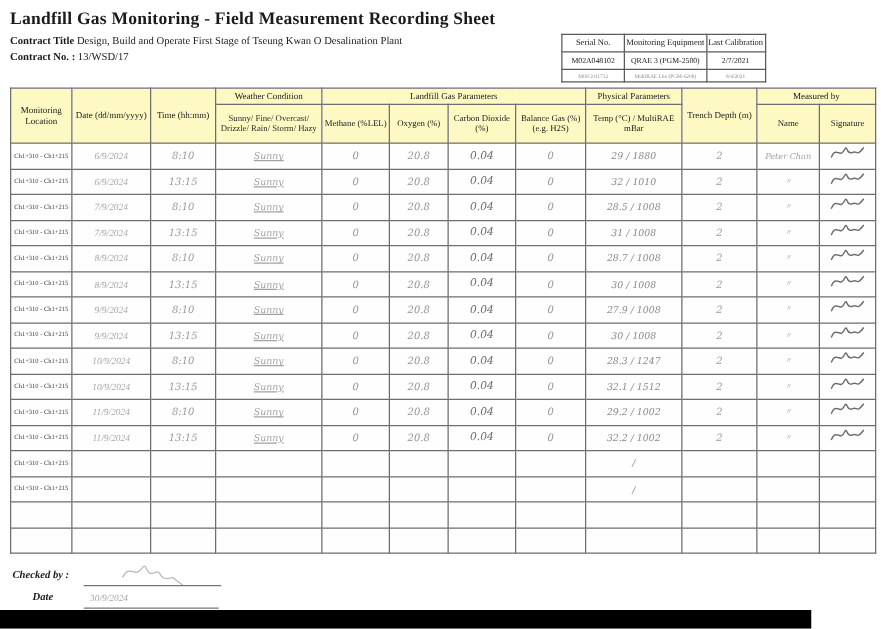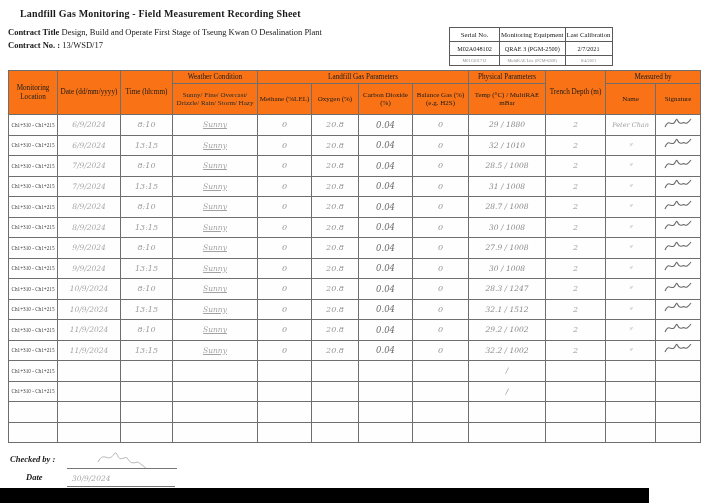--- a/index.html
+++ b/index.html
@@ -1,47 +1,47 @@
 <!DOCTYPE html>
 <html><head>
 <meta charset="utf-8">
 <style>
   html,body{margin:0;padding:0;}
   body{width:705px;height:503px;position:relative;background:#ffffff;overflow:hidden;
        font-family:"Liberation Serif", serif;color:#1a1a1a;}
   .abs{position:absolute;}
 
   
-  .doc-title{left:8px;top:8px;font-size:10px;font-weight:bold;letter-spacing:.2px;margin-left:12px;}
+  .doc-title{left:8px;top:8px;font-size:14px;font-weight:bold;letter-spacing:.2px;}
   .contract-line{left:8px;font-size:8.5px;}
   .contract-line .lbl{font-weight:bold;}
 
   
   .equip{left:449px;top:27px;border-collapse:collapse;table-layout:fixed;}
   .equip td{border:1px solid #5a5a5a;text-align:center;padding:0 1px;overflow:hidden;white-space:nowrap;}
   .equip .r0 td{font-size:6.8px;height:13px;}
   .equip .r1 td{font-size:6.2px;height:13px;}
   .equip .r2 td{font-size:4.3px;height:9px;color:#8c8c8c;}
 
   
   .main-wrap{left:8px;top:70px;}
   table.main{border-collapse:collapse;table-layout:fixed;width:692px;background:#fefefe;}
   table.main th, table.main td{border:1px solid #6e6e6e;padding:0 1px;overflow:hidden;}
-  table.main th{font-weight:normal;font-size:7px;text-align:center;line-height:1.15;background:#f97316;}
+  table.main th{font-weight:normal;font-size:7px;text-align:center;line-height:1.15;background:#fef9c3;}
   tr.h1 th{height:12px;font-size:7.2px;}
   tr.h2 th{height:30px;}
   th.big{font-size:7.6px;}
   th.small{font-size:5.4px;color:#2c2c2c;}
   tr.drow{height:20.5px;}
   tr.drow td{text-align:center;vertical-align:middle;}
   td.loc{font-size:5.2px;color:#3a3a3a;white-space:nowrap;text-align:left;padding-left:2px;}
 
   
   .hw{font-family:"DejaVu Serif", serif;font-style:italic;color:#8f8f8f;font-size:8px;white-space:nowrap;}
-  .hw-date{color:#a6a6a6;font-size:7.5px;}
+  .hw-date{color:#a6a6a6;font-size:7.5px;font-family:Liberation Serif, serif;}
   .hw-time{color:#9b9b9b;}
   .hw-weather{color:#a3a3a3;font-size:7.5px;text-decoration:underline;}
   .hw-methane,.hw-oxygen,.hw-balance{color:#949494;}
   .hw-co2{color:#6d6d6d;font-size:8.5px;}
   .hw-temp_pressure{color:#8a8a8a;font-size:7.5px;}
   .hw-trench{color:#9a9a9a;}
   .hw-name{color:#a0a0a0;font-size:6.5px;}
 
   
   .checked-label{left:10px;top:454px;font-size:8.5px;font-weight:bold;font-style:italic;}

